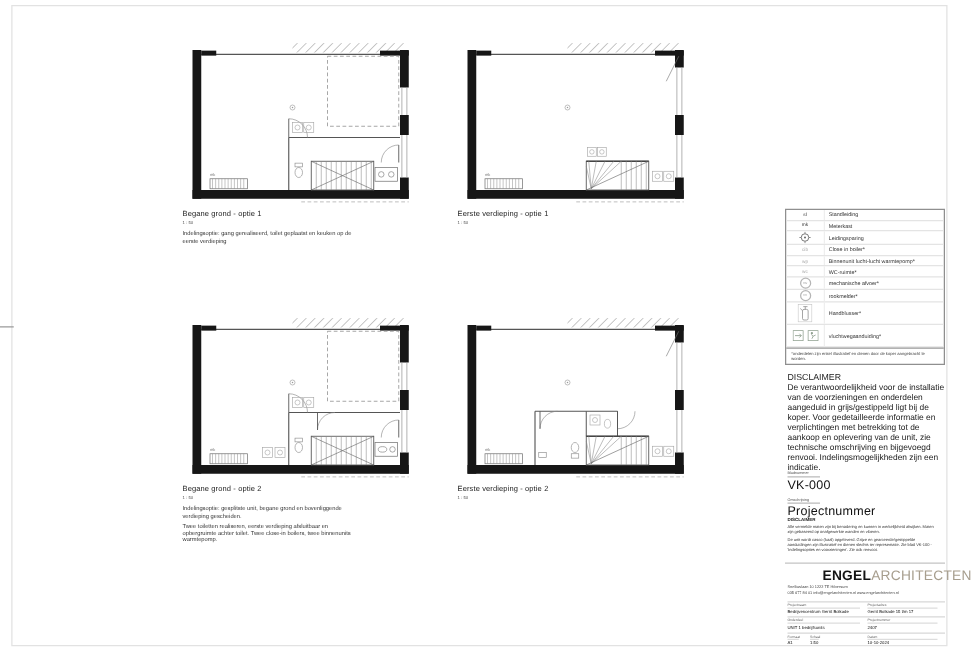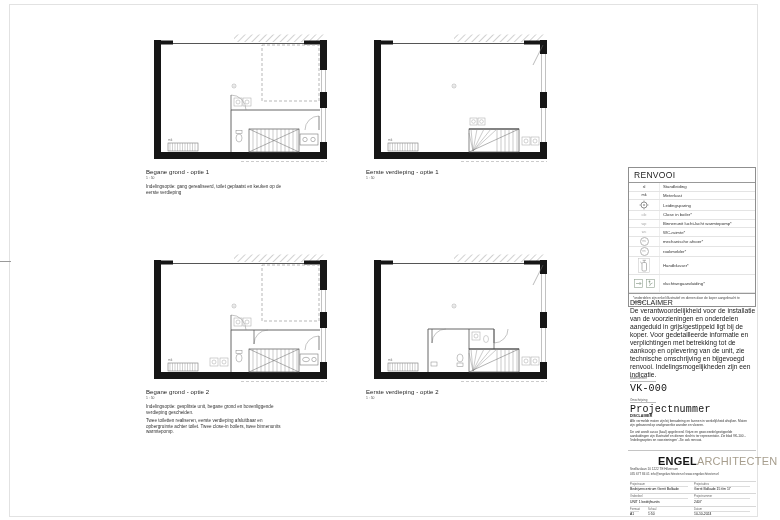--- a/index.html
+++ b/index.html
@@ -37,21 +37,21 @@
   .lfoot{font-size:3.3px;color:#444;padding:2px 4px;border-top:1px solid #999;line-height:4px;}
 
   
   .disclaimer{left:630px;top:299px;width:126px;}
   .disc-title{font-size:7px;color:#222;margin-bottom:1px;}
   .disc-body{font-size:6.7px;line-height:8px;color:#222;}
 
   
   .sheetnum{left:630px;top:376px;width:126px;}
   .tiny-label{font-size:3px;color:#555;border-bottom:0.5px solid #bbb;width:26px;padding-bottom:0.5px;margin-bottom:1px;}
-  .big-val{font-size:10px;color:#111;margin-bottom:4px;letter-spacing:.2px;font-family:Liberation Mono, monospace;}
+  .big-val{font-size:10px;color:#111;margin-bottom:4px;letter-spacing:.2px;}
 
   
   .fineprint{left:630px;top:414px;width:122px;}
   .fp-title{font-size:3.6px;font-weight:bold;color:#222;margin-bottom:1px;}
   .fp-p{font-size:3.2px;line-height:4px;color:#333;margin-bottom:3px;}
 
   
   .tb-sep{left:628px;top:450px;width:128px;height:0;border-top:1px solid #c4c4c4;}
   .titleblock{left:630px;top:455px;width:126px;}
   .logo{font-size:11px;letter-spacing:.2px;padding-left:28px;}
@@ -307,21 +307,20 @@
     <path d="M24 109V117M26.5 109V117M29 109V117M31.5 109V117M34 109V117M36.5 109V117M39 109V117M41.5 109V117M44 109V117M46.5 109V117M49 109V117" stroke="#8a8a8a" stroke-width="0.4"></path>
     <text x="22" y="107" font-size="3.2" fill="#777">mk</text>
     <circle cx="88" cy="52" r="2" fill="none" stroke="#999" stroke-width="0.5"></circle>
       <circle cx="88" cy="52" r="0.6" fill="#999"></circle>
   </svg>
   <div class="ptitle">Eerste verdieping - optie 2</div>
   <div class="pscale">1 : 50</div>
 </div>
 
 <div class="abs legend">
-  <div class="legend-title">RENVOOI</div>
   <div class="lrow">
     <div class="lsym">
         <span class="sym dark">sl</span>
       </div>
     <div class="llab">Standleiding</div>
   </div>
   <div class="lrow">
     <div class="lsym">
         <span class="sym dark">mk</span>
       </div>

